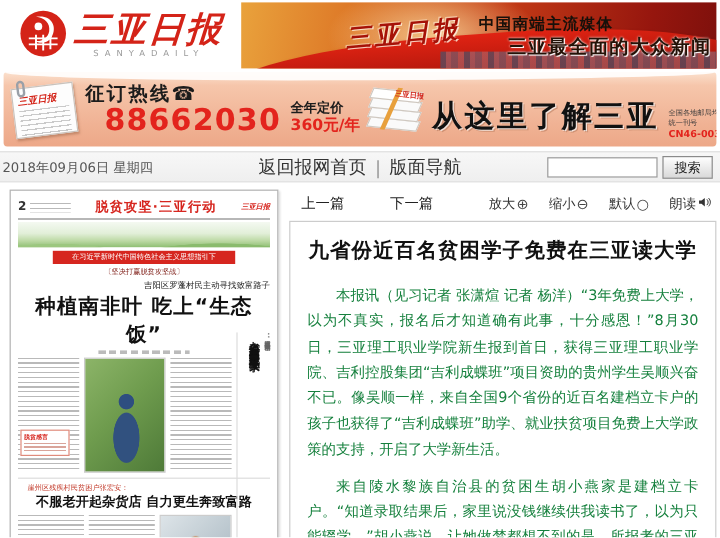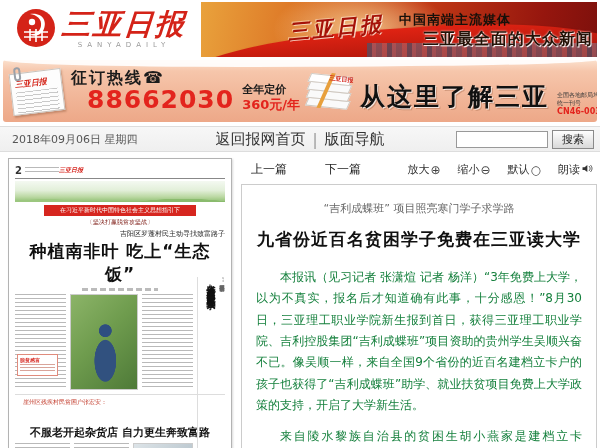--- a/index.html
+++ b/index.html
@@ -40,21 +40,21 @@
   .stack-icon .s { position:absolute; left:0; width:42px; height:9px; background:#fafafa; border:1px solid #cfc8c0; transform:skewX(-18deg); }
   .stack-icon .s1{ top:26px; } .stack-icon .s2{ top:18px; } .stack-icon .s3{ top:10px; } .stack-icon .s4{ top:2px; background:#fff; }
   .stack-icon::after { content:""; position:absolute; left:16px; top:0; width:4px; height:36px; background:#e8a03c; transform:skewX(-18deg); }
   .stack-label { position:absolute; left:20px; top:1px; font-size:6px; color:#d42318; font-weight:bold; z-index:2; }
   .sub-slogan { flex:0 0 auto; font-size:25px; font-weight:900; color:#111; letter-spacing:2px; text-shadow:1px 1px 0 rgba(255,255,255,.75),2px 2px 0 rgba(150,90,60,.35); padding-top:8px; }
   .sub-notes { flex:0 0 auto; line-height:1.35; padding-top:24px; }
   .note-small { font-size:6px; color:#3a3a3a; }
   .note-issue { font-size:8px; font-weight:bold; color:#e3241d; }
 
   
-  .toolbar { position:relative; margin-top:4px; height:26px; background:linear-gradient(180deg,#f7f7f7,#efefef); border-top:1px solid #ddd; border-bottom:1px solid #ddd; display:flex; align-items:center; padding:0 6px 0 12px; }
+  .toolbar { position:relative; margin-top:4px; height:26px; background:linear-gradient(180deg,#f7f7f7,#efefef); border-top:1px solid #ddd; border-bottom:1px solid #ddd; display:flex; align-items:center; padding:0 6px 0 2px; }
   .tb-date { font-size:11px; color:#555; }
   .tb-center { position:absolute; left:50%; transform:translateX(-50%); display:flex; gap:7px; align-items:flex-end; font-size:15px; color:#333; }
   .tb-link { cursor:pointer; color:#333; }
   .tb-div { color:#999; }
   .tb-right { margin-left:auto; display:flex; align-items:center; gap:4px; }
   .search-input { width:92px; height:17px; border:1px solid #999; background:#fff; font-size:11px; padding:0 3px; }
   .search-btn { height:19px; font-size:11px; padding:0 9px; color:#222; background:linear-gradient(180deg,#fefefe,#d9d9d9); border:1px solid #8a8a8a; cursor:pointer; }
 
   
   .main { display:flex; align-items:flex-start; gap:9px; padding:6px 3px 0 8px; }
@@ -82,21 +82,21 @@
   .redbox .rb-l { margin-top:1px; height:9px; background:repeating-linear-gradient(180deg,#d9a49a 0 1px,transparent 1px 3px); }
   .photo1 { flex:0 0 38%; background:
      radial-gradient(circle at 52% 38%, #2e4e80 9%, transparent 10%),
      radial-gradient(ellipse at 52% 70%, #31517f 22%, transparent 23%),
      linear-gradient(135deg,#8cb468 0%,#6f9c4e 45%,#4e7a38 100%); border:1px solid #ccc; }
   .th-vstrip { position:absolute; right:6px; top:118px; height:208px; width:28px; border-left:1px solid #ddd; display:flex; justify-content:flex-end; gap:2px; padding-left:2px; }
   .v-title { writing-mode:vertical-rl; font-size:9px; font-weight:bold; color:#111; letter-spacing:1px; }
   .v-kicker { writing-mode:vertical-rl; font-size:5px; color:#666; }
   .th-div { border-top:1px solid #ddd; margin:4px 0 3px 0; }
   .th-a2kicker { font-size:6px; color:#c23a2a; margin-left:8px; }
-  .th-a2title { text-align:center; font-size:11px; font-weight:bold; color:#111; margin-top:18px; }
+  .th-a2title { text-align:center; font-size:11px; font-weight:bold; color:#111; margin-top:0; }
   .th-cols2 { display:flex; gap:4px; height:74px; margin:3px 32px 0 0; }
   .photo2 { flex:0 0 34%; background:
      radial-gradient(circle at 50% 30%, #c8a383 8%, transparent 9%),
      radial-gradient(ellipse at 50% 62%, #7d9cc0 20%, transparent 21%),
      linear-gradient(135deg,#dde4e8 0%,#b6c3cb 60%,#93a6b2 100%); border:1px solid #ccc; }
 
   
   .reader { flex:1; min-width:0; }
   .rd-nav { display:flex; align-items:center; padding:3px 4px 6px 10px; font-size:12px; color:#222; }
   .rd-prev { cursor:pointer; }
@@ -181,20 +181,21 @@
       <button class="search-btn">搜索</button>
     </span>
   </div>
 
   <div class="main">
 
     <div class="thumb">
       <div class="th-head">
         <span class="th-pagenum">2</span>
         <span class="th-headlines"></span>
+        <span class="th-section">脱贫攻坚·三亚行动</span>
         <span class="th-minilogo">三亚日报</span>
       </div>
       <div class="th-landscape"></div>
       <div class="th-redbanner">在习近平新时代中国特色社会主义思想指引下</div>
       <div class="th-campaign">〔坚决打赢脱贫攻坚战〕</div>
       <div class="th-a1kicker">吉阳区罗蓬村民主动寻找致富路子</div>
       <div class="th-a1title">种植南非叶 吃上“生态饭”</div>
       <div class="th-byline"></div>
       <div class="th-cols">
         <div class="fakecol">
@@ -242,21 +243,20 @@
               <span>朗读</span>
               <span class="rd-ico"><svg width="12" height="11" viewBox="0 0 16 16">
                   <path d="M1.5 6v4h3l4 3.2V2.8L4.5 6h-3z" fill="#333"></path>
                   <path d="M11 4.5c2 2 2 5 0 7" stroke="#333" stroke-width="1.2" fill="none"></path>
                   <path d="M13 3c3 3 3 7 0 10" stroke="#333" stroke-width="1.2" fill="none"></path>
                 </svg></span>
             </span>
         </span>
       </div>
       <div class="article-box">
-        <div class="art-eyebrow">“吉利成蝶班” 项目照亮寒门学子求学路</div>
         <div class="art-title">九省份近百名贫困学子免费在三亚读大学</div>
         <div class="art-body">
           <p>本报讯（见习记者 张潇煊 记者 杨洋）“3年免费上大学，以为不真实，报名后才知道确有此事，十分感恩！”8月30日，三亚理工职业学院新生报到首日，获得三亚理工职业学院、吉利控股集团“吉利成蝶班”项目资助的贵州学生吴顺兴奋不已。像吴顺一样，来自全国9个省份的近百名建档立卡户的孩子也获得了“吉利成蝶班”助学、就业扶贫项目免费上大学政策的支持，开启了大学新生活。</p>
           <p>来自陵水黎族自治县的贫困生胡小燕家是建档立卡户。“知道录取结果后，家里说没钱继续供我读书了，以为只能辍学。”胡小燕说，让她做梦都想不到的是，所报考的三亚理工职业学院3年内免费上大学。</p>
 
         </div>
       </div>
     </div>
 
   </div>

